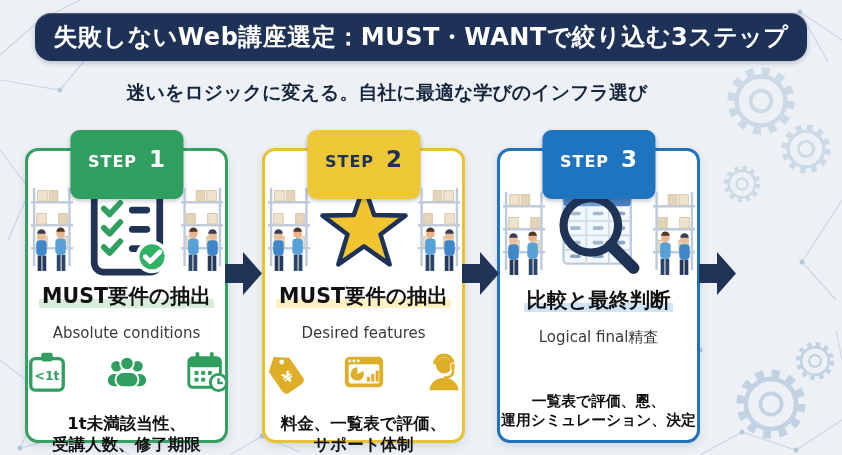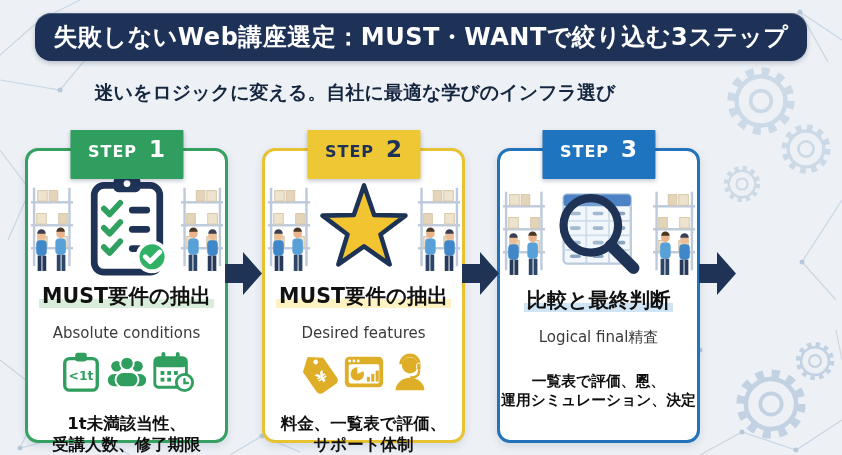--- a/index.html
+++ b/index.html
@@ -10,56 +10,56 @@
   .bg-net{position:absolute;left:0;top:0;z-index:0;}
   .gear{position:absolute;z-index:0;}
 
   
   .banner{position:absolute;left:35px;top:13px;width:772px;height:48px;background:#1e3157;
     border-radius:16px;display:flex;align-items:center;justify-content:center;z-index:2;
     box-shadow:inset 0 1px 0 rgba(255,255,255,.22), 0 2px 5px rgba(20,35,70,.25);}
   .banner h1{margin:0;color:#fff;font-size:24px;font-weight:800;letter-spacing:.5px;white-space:nowrap;}
 
   .subtitle{position:absolute;left:0;top:80px;width:710px;margin:0;text-align:center;
-    font-size:19px;font-weight:800;color:#16263f;z-index:2;}
+    font-size:19px;font-weight:800;color:#16263f;z-index:2;padding-left:32px;}
 
   
   .card{position:absolute;top:148px;width:203px;height:295px;background:#fff;border-radius:13px;
     box-sizing:border-box;border:3px solid;z-index:2;box-shadow:0 3px 9px rgba(25,45,85,.13);
     display:flex;flex-direction:column;align-items:center;}
   .card-1{left:25px;border-color:#35a061;}
   .card-2{left:262px;border-color:#e7c232;}
   .card-3{left:497px;border-color:#2273b9;}
 
-  .tab{position:absolute;top:-21px;left:50%;transform:translateX(-50%);height:37px;padding:6px 18px;
-    border-radius:1px;display:flex;align-items:baseline;gap:12px;font-weight:800;white-space:nowrap;
+  .tab{position:absolute;top:-21px;left:50%;transform:translateX(-50%);height:37px;padding:16px 18px;
+    border-radius:9px;display:flex;align-items:baseline;gap:12px;font-weight:800;white-space:nowrap;
     box-shadow:0 2px 4px rgba(20,35,70,.25);}
   .tab .lbl{font-size:16px;letter-spacing:1px;}
   .tab .num{font-size:23px;}
   .card-1 .tab{background:#2f9e5f;color:#fff;}
   .card-2 .tab{background:#eec734;color:#1e3157;}
   .card-3 .tab{background:#1f74c0;color:#fff;}
 
   .scene-row{margin-top:21px;height:110px;display:flex;align-items:flex-end;justify-content:center;gap:3px;}
   .scene{width:44px;height:104px;}
   .flip{transform:scaleX(-1);}
   .center-icon{width:100px;height:106px;}
 
   .heading{margin:7px 0 0;font-size:20.5px;font-weight:800;color:#111;text-align:center;line-height:1.15;}
   .hl{padding:0 3px;}
   .card-1 .hl{background:linear-gradient(to top,#d8edda 38%,transparent 38%);}
   .card-2 .hl{background:linear-gradient(to top,#fcf2c2 38%,transparent 38%);}
   .card-3 .hl{background:linear-gradient(to top,#cfe4f5 38%,transparent 38%);}
   .subheading{margin-top:15px;font-size:15px;color:#3a3a3a;text-align:center;}
 
-  .mini-icons{margin-top:8px;height:45px;display:flex;align-items:center;justify-content:center;gap:2px;}
+  .mini-icons{margin-top:8px;height:45px;display:flex;align-items:center;justify-content:center;gap:36px;}
   .mini-icons svg{width:44px;height:44px;}
 
   .note{margin-top:19px;text-align:center;font-weight:800;font-size:16.5px;line-height:1.32;color:#0f0f0f;}
-  .card-3 .note{margin-top:24px;font-size:14.8px;}
+  .card-3 .note{margin-top:44px;font-size:14.8px;}
 
   
   .arrow{position:absolute;top:251px;width:37px;height:45px;z-index:3;}
   .arrow-1{left:225px;} .arrow-2{left:462px;} .arrow-3{left:699px;}
 
   
   .medal-group{position:absolute;left:714px;top:204px;width:126px;text-align:center;z-index:2;}
   .medal-group svg{width:102px;height:102px;}
   .medal-label{margin-top:4px;font-size:23px;font-weight:800;color:#0f0f0f;white-space:nowrap;}
 </style>

